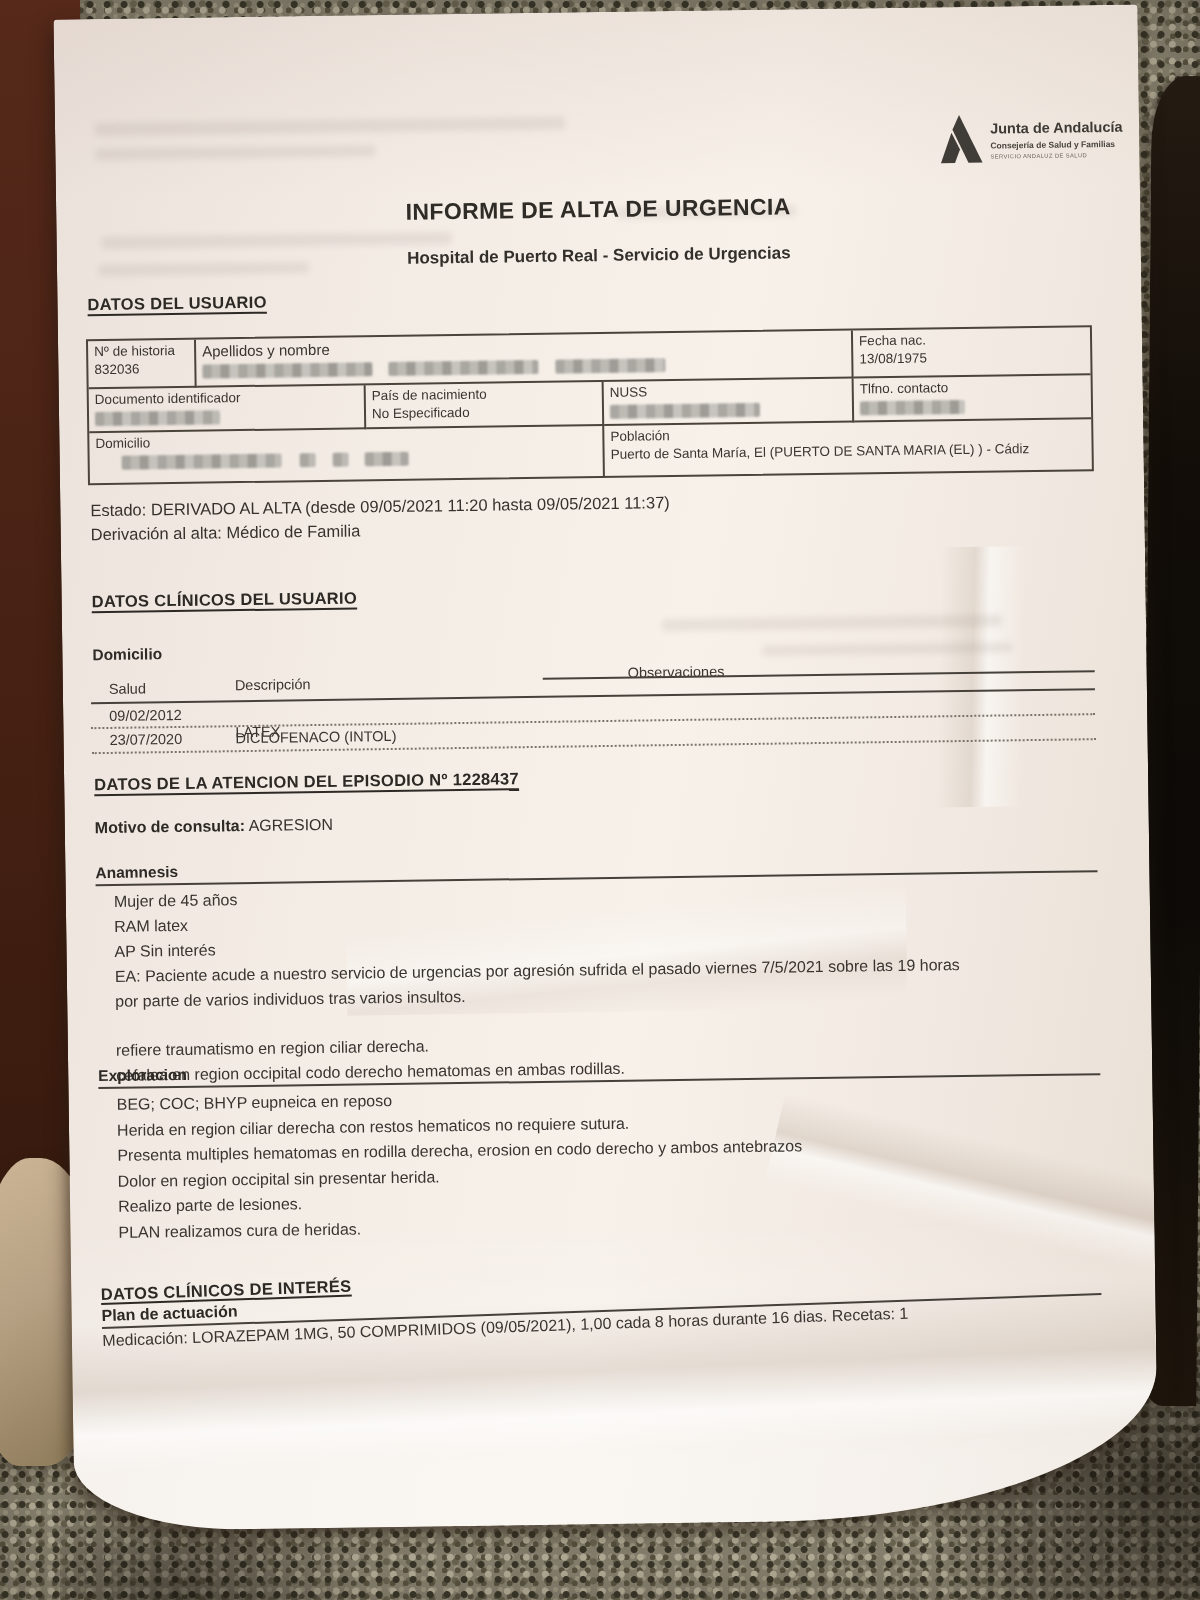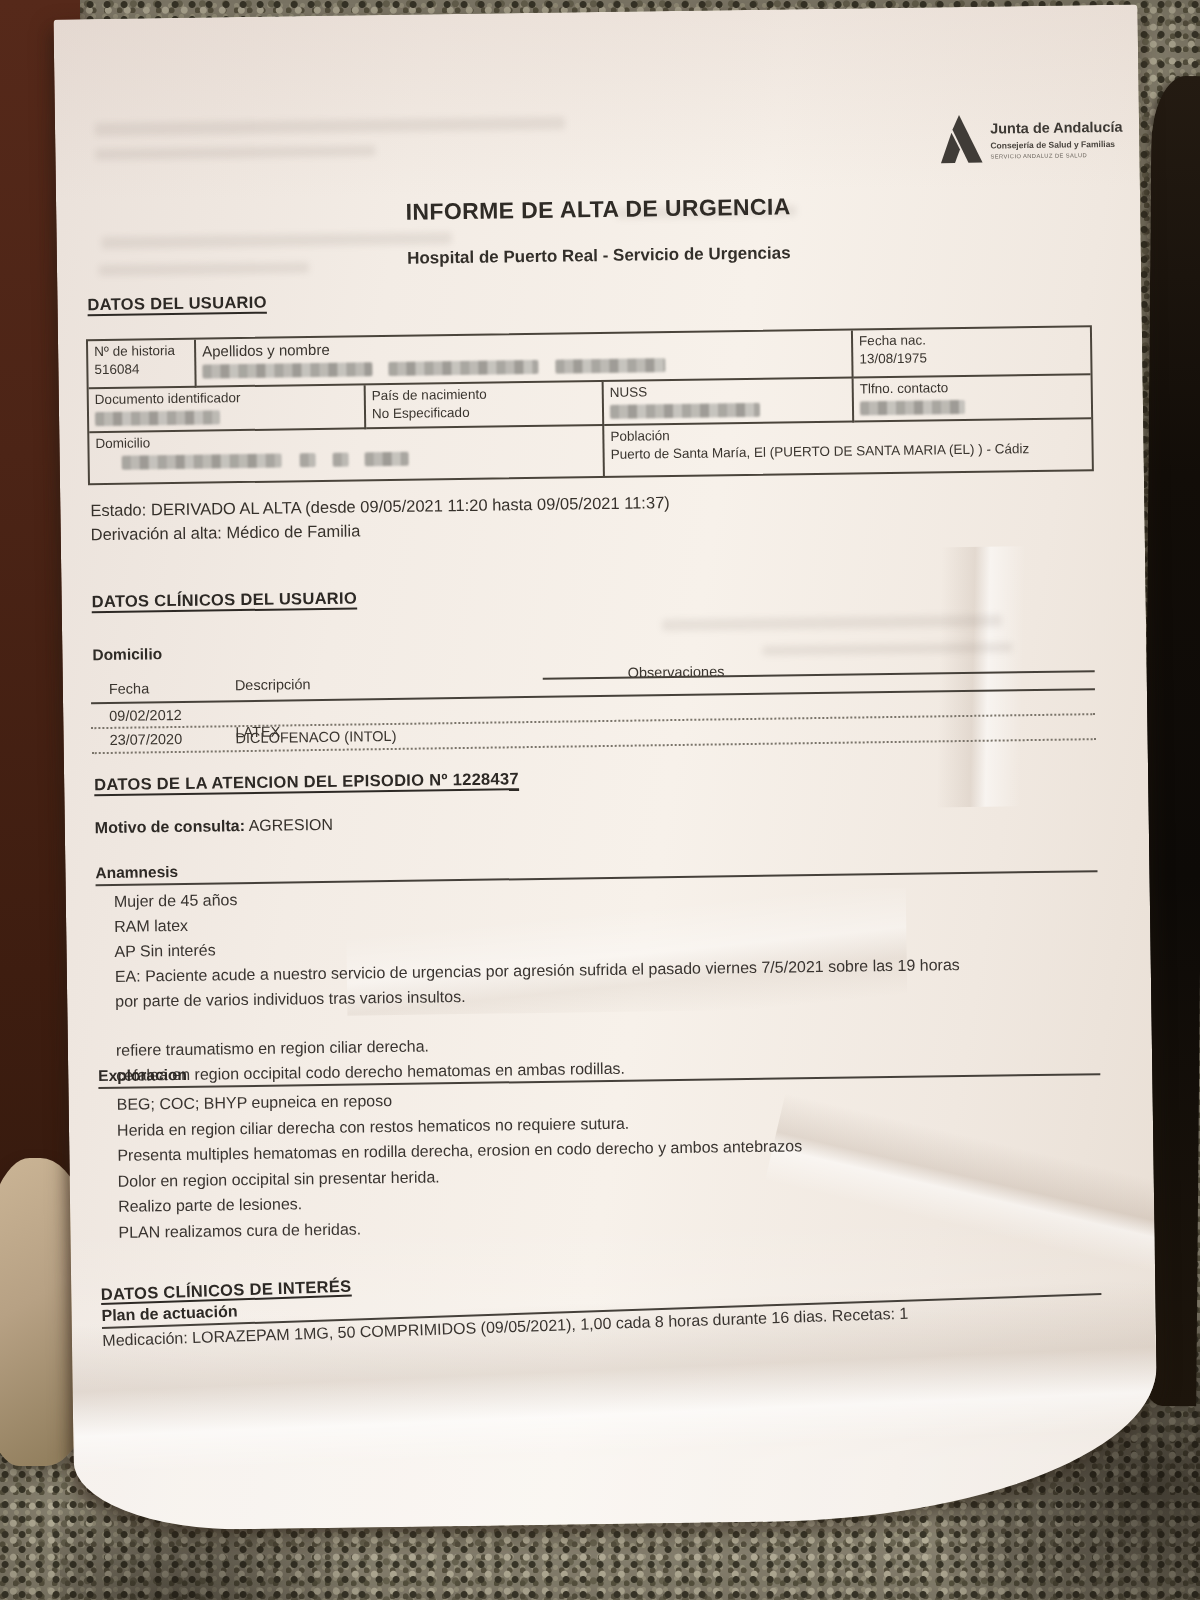--- a/index.html
+++ b/index.html
@@ -144,21 +144,21 @@
 
     <div class="title">INFORME DE ALTA DE URGENCIA</div>
     <div class="subtitle">Hospital de Puerto Real - Servicio de Urgencias</div>
 
     <div class="sec-head abs" style="left:30px;top:276px">DATOS DEL USUARIO</div>
 
     <div class="utable">
       <div class="t-row">
         <div class="t-cell" style="width:108px;height:48px">
           <div class="t-label">Nº de historia</div>
-          <div class="t-value">516084</div>
+          <div class="t-value">832036</div>
         </div>
         <div class="t-cell" style="width:657px;height:48px">
           <div class="t-label" style="font-size:15px">Apellidos y nombre</div>
           <span class="px" style="width:170px"></span>
           <span class="px" style="width:150px;margin-left:12px"></span>
           <span class="px" style="width:110px;margin-left:12px"></span>
         </div>
         <div class="t-cell" style="width:237px;height:48px">
           <div class="t-label">Fecha nac.</div>
           <div class="t-value">13/08/1975</div>
@@ -198,21 +198,21 @@
     </div>
 
     <div class="estado">
       <div>Estado: DERIVADO AL ALTA (desde 09/05/2021 11:20 hasta 09/05/2021 11:37)</div>
       <div>Derivación al alta: Médico de Familia</div>
     </div>
 
     <div class="sec-head abs" style="left:30px;top:573px">DATOS CLÍNICOS DEL USUARIO</div>
     <div class="alg-label">Domicilio</div>
 
-    <div class="alg-h" style="left:46px;top:662px">Fecha</div>
+    <div class="alg-h" style="left:46px;top:662px">Salud</div>
     <div class="alg-h" style="left:172px;top:660px">Descripción</div>
     <div class="alg-h" style="left:565px;top:653px">Observaciones</div>
     <div class="rule" style="left:480px;top:665px;width:552px"></div>
     <div class="rule" style="left:28px;top:683px;width:1004px"></div>
 
     <div class="alg-v" style="left:46px;top:689px">09/02/2012</div>
     <div class="alg-v" style="left:172px;top:707px">LATEX</div>
     <div class="dotrule" style="left:28px;top:708px;width:1004px"></div>
     <div class="alg-v" style="left:46px;top:713px">23/07/2020</div>
     <div class="alg-v" style="left:172px;top:713px">DICLOFENACO (INTOL)</div>

